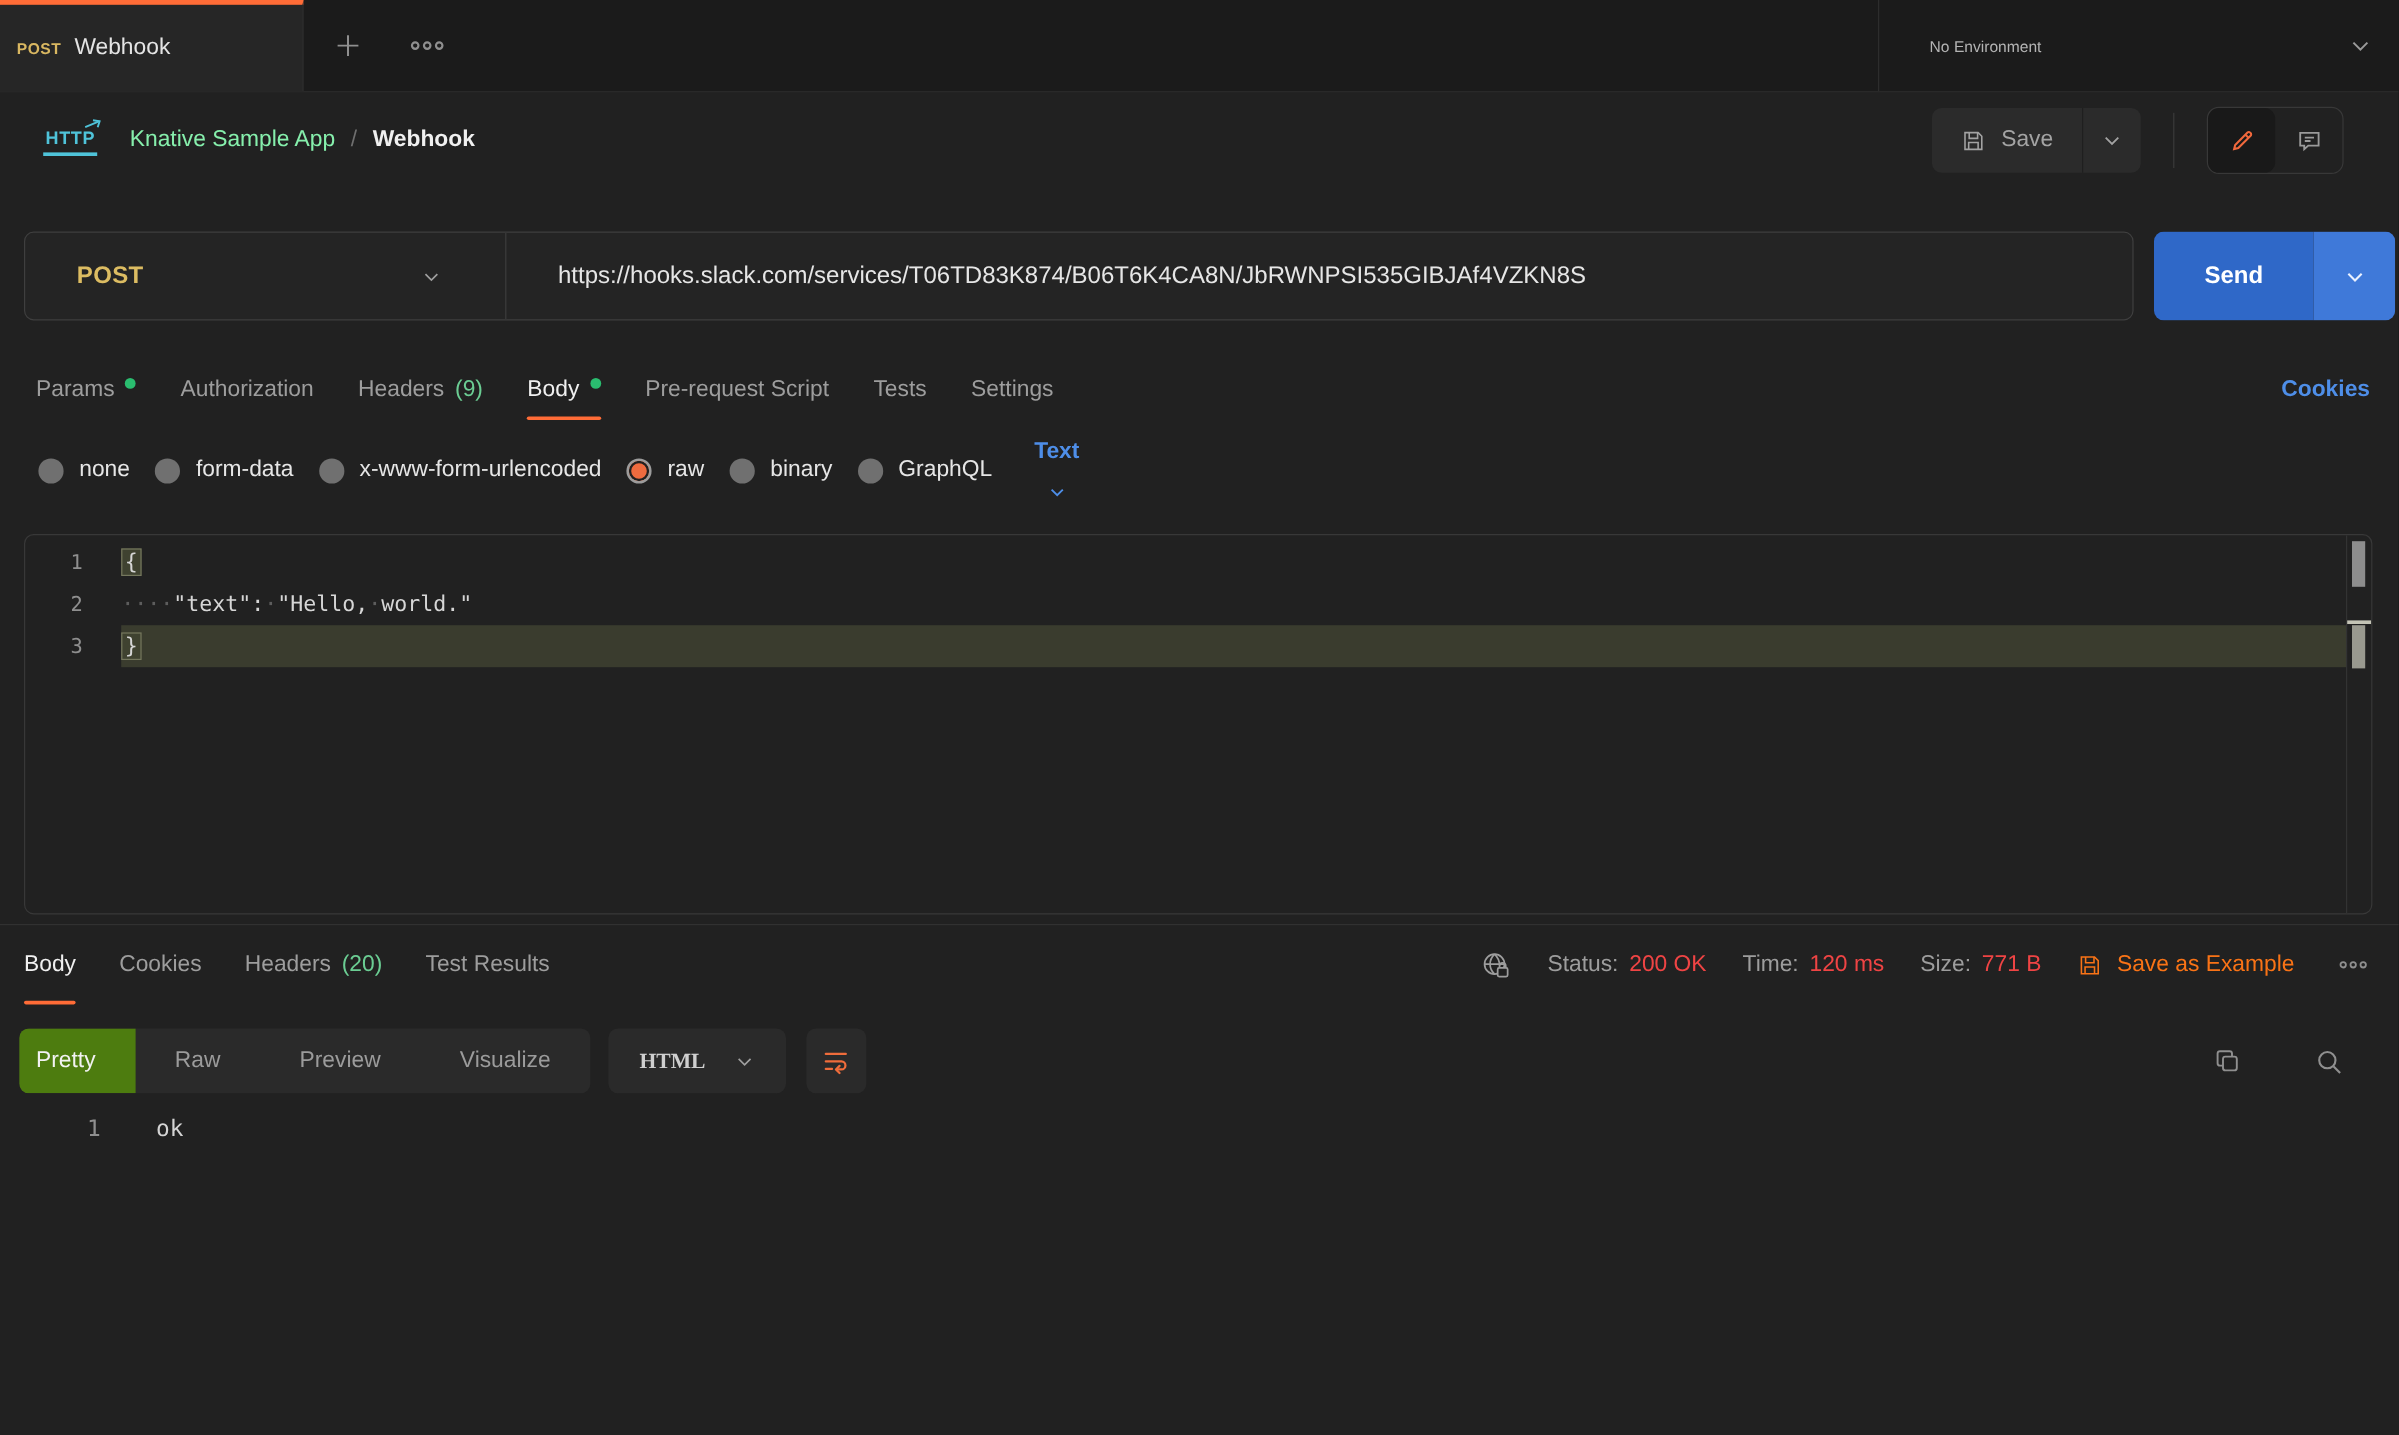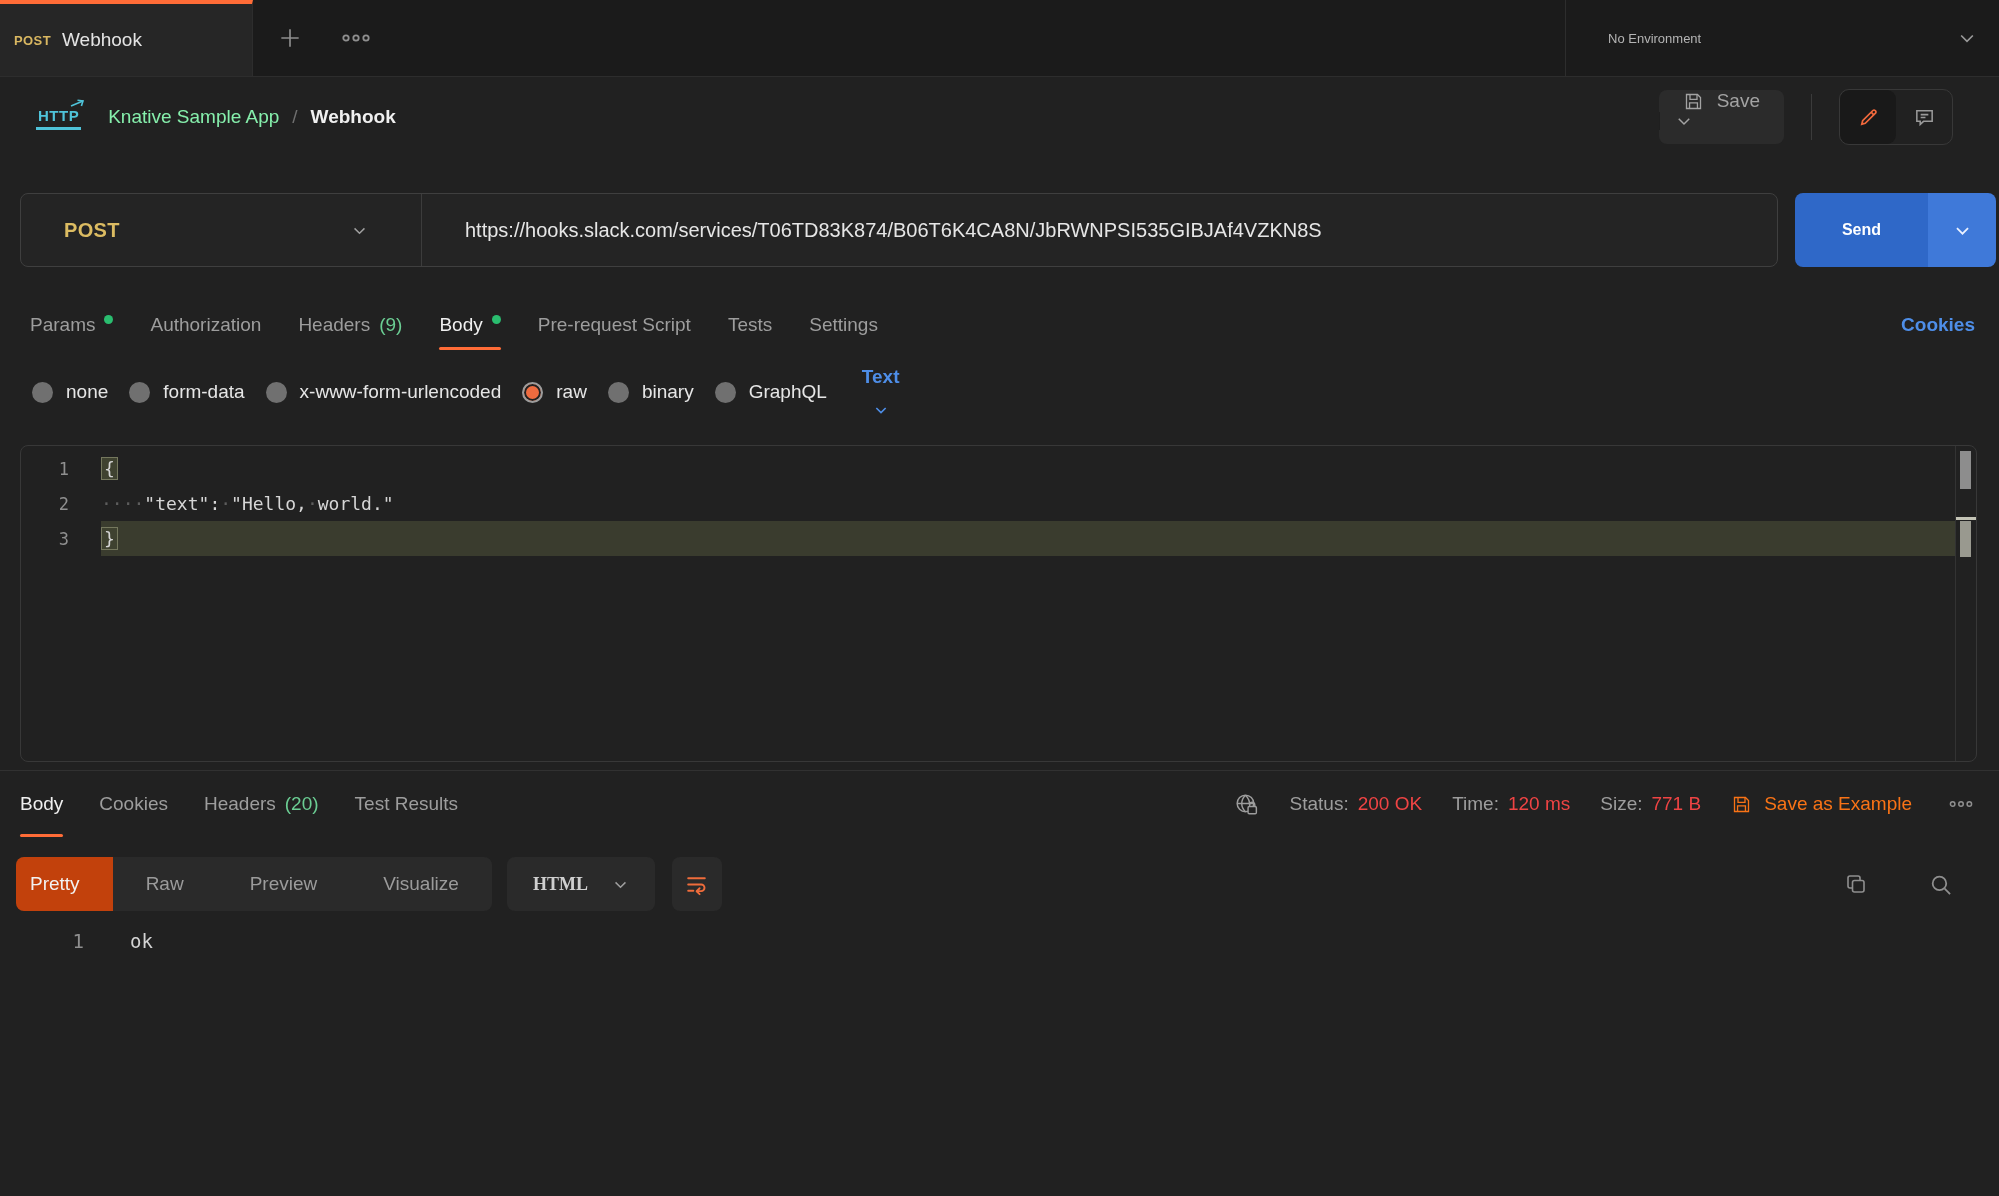--- a/index.html
+++ b/index.html
@@ -26,42 +26,42 @@
   
   .doc-header { position:absolute; top:77px; left:0; right:0; height:80px; display:flex; align-items:center;
                 padding:0 46px 0 36px; box-sizing:border-box;justify-content:flex-end; }
   .http-badge { position:relative; margin-right:27px; color:#4fc3d9; font-size:15px; font-weight:bold;
                 letter-spacing:.5px; border-bottom:3px solid #4fc3d9; padding:2px 2px 3px 2px; }
   .http-arrow { position:absolute; top:-7px; right:-6px; }
   .crumb-collection { color:#86efac; font-size:19px; }
   .crumb-sep { color:#6f6f6f; font-size:19px; margin:0 13px; }
   .crumb-name { color:#f0f0f0; font-size:19px; font-weight:600; }
   .header-actions { margin-left:auto; display:flex; align-items:center; }
-  .save-btn { display:flex; align-items:stretch; background:#2b2b2b; border-radius:8px; height:54px; overflow:hidden;flex-direction:column; }
+  .save-btn { display:flex; align-items:stretch; background:#2b2b2b; border-radius:8px; height:54px; overflow:hidden; }
   .save-main { display:flex; align-items:center; gap:13px; padding:0 24px; color:#a3a3a3; font-size:19px; cursor:pointer; }
   .save-caret { width:48px; display:flex; align-items:center; justify-content:center; color:#a3a3a3;
                 border-left:1px solid #1f1f1f; cursor:pointer; }
   .vdivider { width:1px; height:46px; background:#3b3b3b; margin:0 27px; }
   .icon-pair { display:flex; border:1px solid #383838; border-radius:10px; overflow:hidden; height:56px; box-sizing:border-box; }
   .edit-btn, .comment-btn { width:56px; display:flex; align-items:center; justify-content:center;
                             background:transparent; border:none; cursor:pointer; color:#9a9a9a; }
   .edit-btn { background:#191919; border-radius:9px; }
 
   
   .url-row { position:absolute; top:193px; left:20px; right:3px; height:74px; display:flex; gap:17px; }
   .url-box { flex:1; border:1px solid #3f3f3f; background:#242424; border-radius:8px; display:flex;
              align-items:center; overflow:hidden; }
   .method-area { display:flex; align-items:center; width:400px; box-sizing:border-box; padding-left:43px;
                  align-self:stretch; cursor:pointer; }
   .method-label { color:#dcbc62; font-size:20px; font-weight:bold; letter-spacing:.3px; }
   .method-caret { margin-left:auto; margin-right:53px; color:#9f9f9f; }
   .url-divider { width:1px; align-self:stretch; background:#3c3c3c; }
   .url-text { padding-left:43px; color:#e6e6e6; font-size:20px; white-space:nowrap; }
   .send-btn { width:201px; display:flex; border-radius:8px; overflow:hidden; flex-shrink:0; }
-  .send-main { flex:1; background:#2f68c8; border:none; color:#ffffff; font-size:16px; font-weight:600;
+  .send-main { flex:1; background:#2f68c8; border:none; color:#ffffff; font-size:20px; font-weight:600;
                display:flex; align-items:center; justify-content:center; cursor:pointer; font-family:inherit; }
   .send-caret { width:68px; background:#3f79d9; border:none; color:#eaf1ff; display:flex; align-items:center;
                 justify-content:center; cursor:pointer; }
 
   
   .req-tabs { position:absolute; top:300px; left:30px; right:24px; height:50px; display:flex; align-items:center;
               gap:37px; font-size:19px; color:#9d9d9d; }
   .rtab { position:relative; height:100%; display:flex; align-items:center; cursor:pointer; }
   .rtab.active { color:#f0f0f0; }
   .rtab.active::after { content:""; position:absolute; left:0; right:0; bottom:0; height:3px;
@@ -101,21 +101,21 @@
   .response { position:absolute; top:770px; left:0; right:0; bottom:0; border-top:1px solid #313131; }
   .resp-tabs-row { position:absolute; top:0; left:0; right:0; height:66px; display:flex; align-items:center;
                    padding:0 19px 0 20px; box-sizing:border-box; gap:36px; font-size:19px; color:#9d9d9d; }
   .resp-meta { margin-left:auto; display:flex; align-items:center; gap:30px; font-size:19px; color:#9d9d9d; }
   .meta-pair { display:flex; align-items:center; gap:9px; }
   .meta-val { color:#ef4444; }
   .save-example { display:flex; align-items:center; gap:12px; color:#f97316; cursor:pointer; }
   .resp-toolbar { position:absolute; top:86px; left:16px; right:40px; height:54px; display:flex; align-items:center; }
   .segmented { display:flex; background:#2a2a2a; border-radius:8px; overflow:hidden; height:54px; align-items:stretch; }
   .seg { padding:0 33px; display:flex; align-items:center; font-size:19px; color:#9b9b9b; cursor:pointer; }
-  .seg.active { background:#c2410c; color:#f2f2f2;padding-left:14px; }
+  .seg.active { background:#4d7c0f; color:#f2f2f2;padding-left:14px; }
   .fmt-select { margin-left:15px; height:54px; background:#2a2a2a; border-radius:8px; display:flex;
                 align-items:center; gap:24px; padding:0 26px; color:#cfcfcf; font-size:18px; font-weight:bold; cursor:pointer;font-family:Liberation Serif, serif; }
   .fmt-select .chev { color:#9f9f9f; }
   .wrap-btn { margin-left:17px; width:50px; height:54px; background:#2a2a2a; border:none; border-radius:8px;
               display:flex; align-items:center; justify-content:center; cursor:pointer; }
   .resp-icons { margin-left:auto; display:flex; align-items:center; gap:48px; color:#ababab; }
   .resp-body-line { position:absolute; top:155px; left:0; right:0; display:flex;
                     font-family:"DejaVu Sans Mono", monospace; font-size:19px; line-height:30px; }
   .resp-gutter { width:84px; text-align:right; color:#8f8f8f; flex-shrink:0; }
   .resp-content { margin-left:46px; color:#d4d4d4; }

